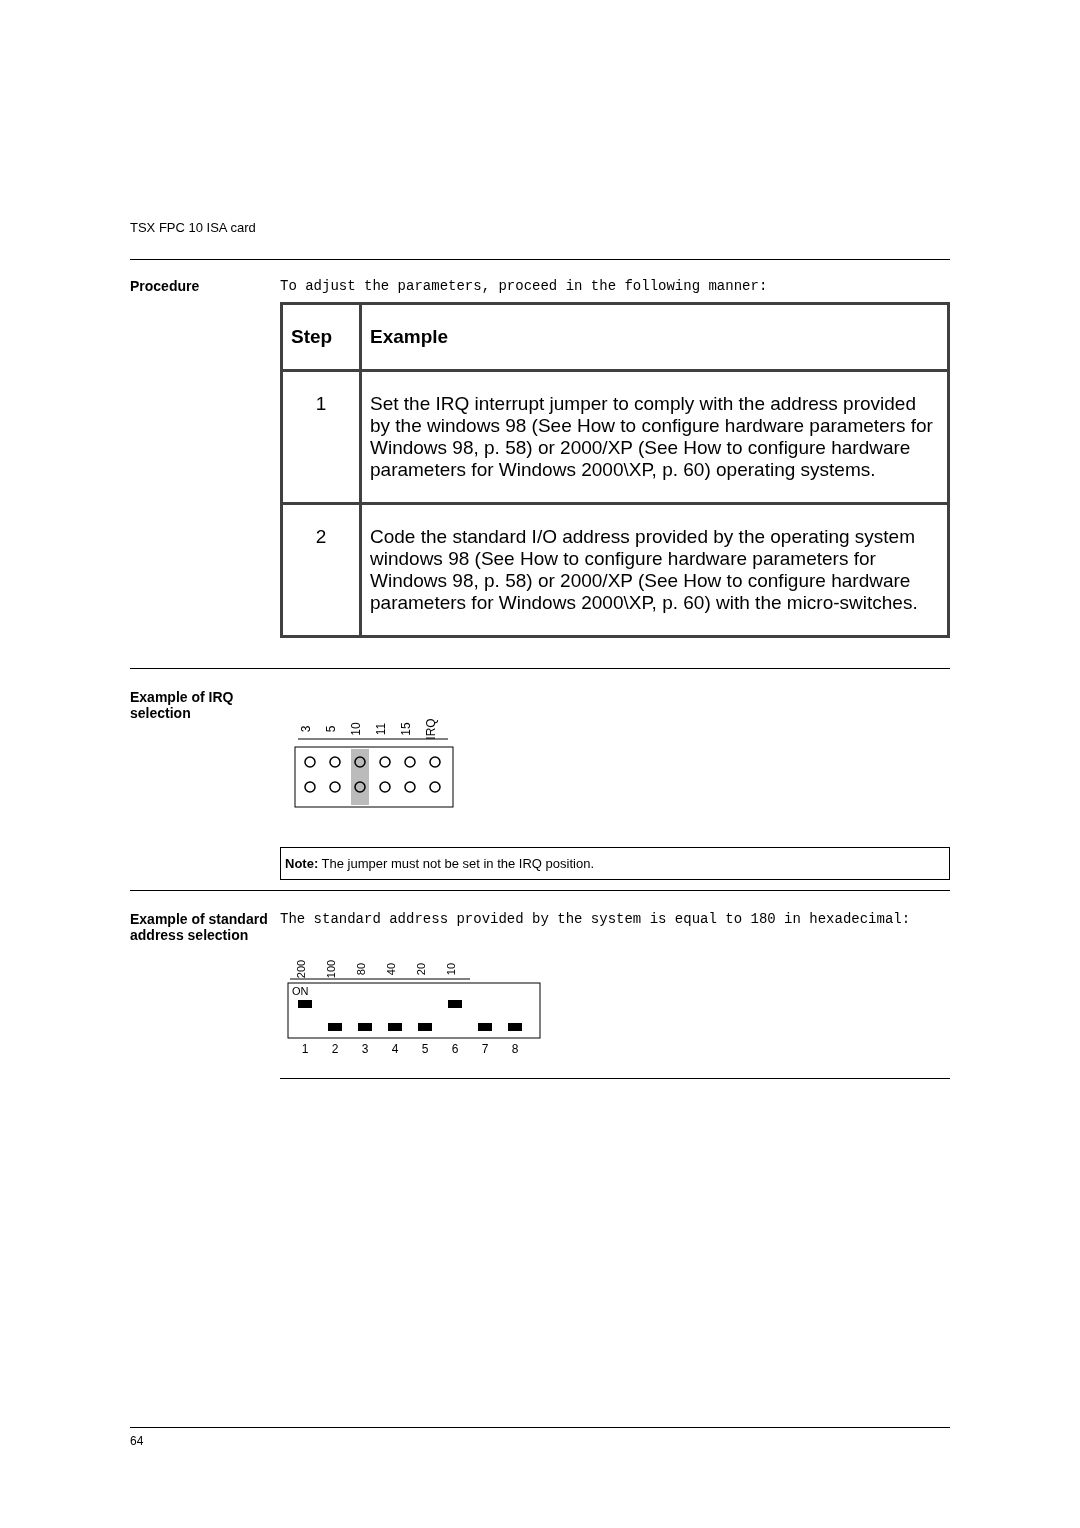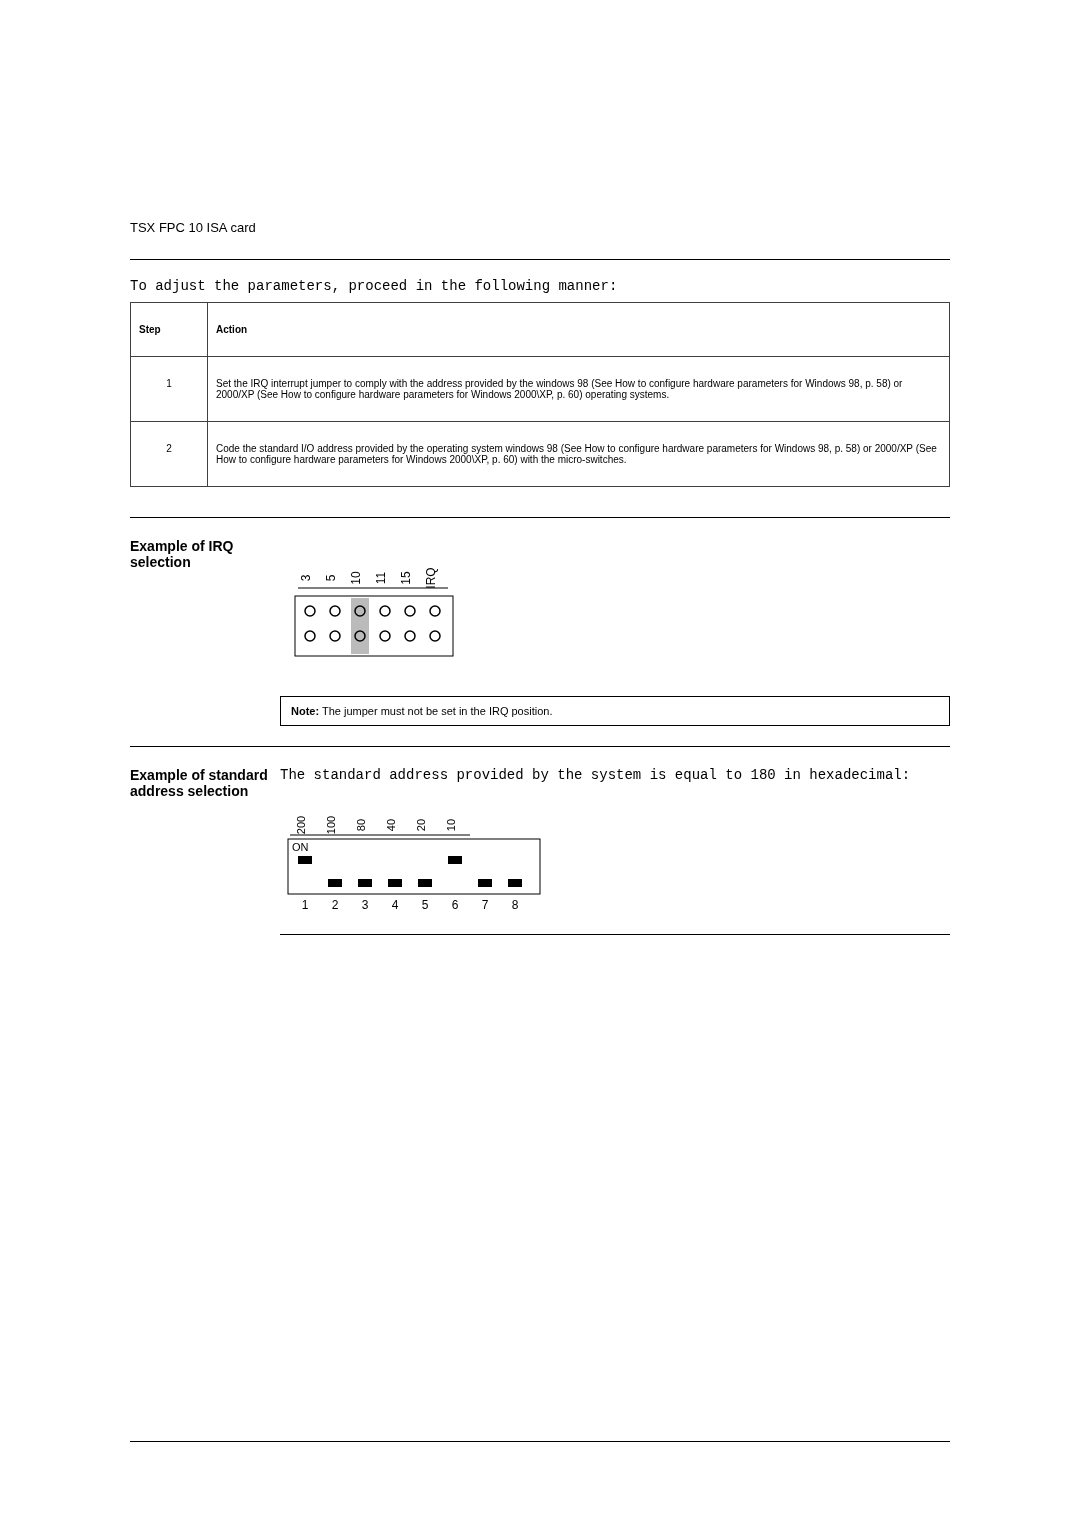--- a/index.html
+++ b/index.html
@@ -48,39 +48,38 @@
   }
   .body-col {
     flex-grow: 1;
   }
   .intro-line { margin-bottom: 8px; font-family: Liberation Mono, monospace; }
   table.step-table {
     border-collapse: collapse;
     width: 100%;
   }
   table.step-table th, table.step-table td {
-    border: 1px solid #404040;
+    border: 3px solid #404040;
     padding: 21px 8px;
-    font-size: 10px;
+    font-size: 19px;
     text-align: left;
     vertical-align: top;
   }
   table.step-table th.step-hdr { width: 60px; font-weight: bold; }
   table.step-table td.step-num { text-align: center; }
   .subsection-divider {
     border: none;
     border-top: 1px solid #000;
     margin: 30px 0 20px 0;
   }
   .note-box {
     border: 1px solid #000;
-    padding: 8px 10px;
-    font-size: 11px;
+    padding: 8px 4px;
+    font-size: 13px;
     margin-top: 28px;
-    margin-bottom: 10px;
   }
   .note-box b { font-weight: bold; }
   svg { display: block; }
   .dip-diagram { margin-top: 18px; }
   .footer {
     position: absolute;
     left: 130px;
     right: 130px;
     bottom: 80px;
   }
@@ -91,27 +90,28 @@
 <body>
 
 <div class="header-area">
   <div class="running-head">TSX FPC 10 ISA card</div>
   <hr class="thin">
 </div>
 
 <div class="content">
 
   <div class="section">
+    <div class="label-col">Procedure</div>
     <div class="body-col">
       <div class="intro-line">To adjust the parameters, proceed in the following manner:</div>
       <table class="step-table">
         <tbody>
             <tr>
           <th class="step-hdr">Step</th>
-          <th>Action</th>
+          <th>Example</th>
         </tr>
         <tr>
           <td class="step-num">1</td>
           <td>Set the IRQ interrupt jumper to comply with the address provided by the windows 98 (See How to configure hardware parameters for Windows 98, p. 58) or 2000/XP (See How to configure hardware parameters for Windows 2000\XP, p. 60) operating systems.</td>
         </tr>
         <tr>
           <td class="step-num">2</td>
           <td>Code the standard I/O address provided by the operating system windows 98 (See How to configure hardware parameters for Windows 98, p. 58) or 2000/XP (See How to configure hardware parameters for Windows 2000\XP, p. 60) with the micro-switches.</td>
         </tr>
       </tbody>
@@ -211,13 +211,14 @@
       </svg>
 
       <hr class="thin" style="margin-top:18px;">
     </div>
   </div>
 
 </div>
 
 <div class="footer">
   <hr class="thin">
+  <div class="footer-num">64</div>
 </div>
 
 </body></html>

